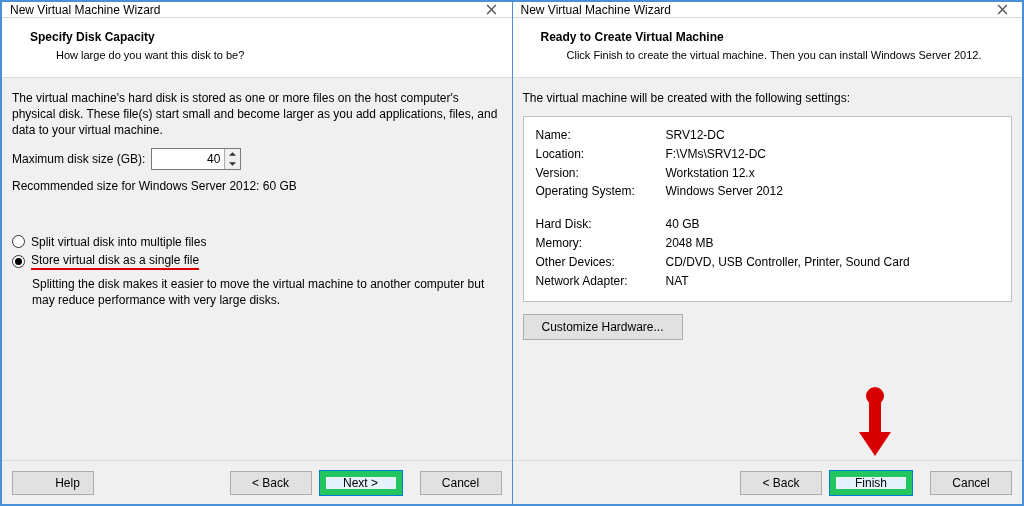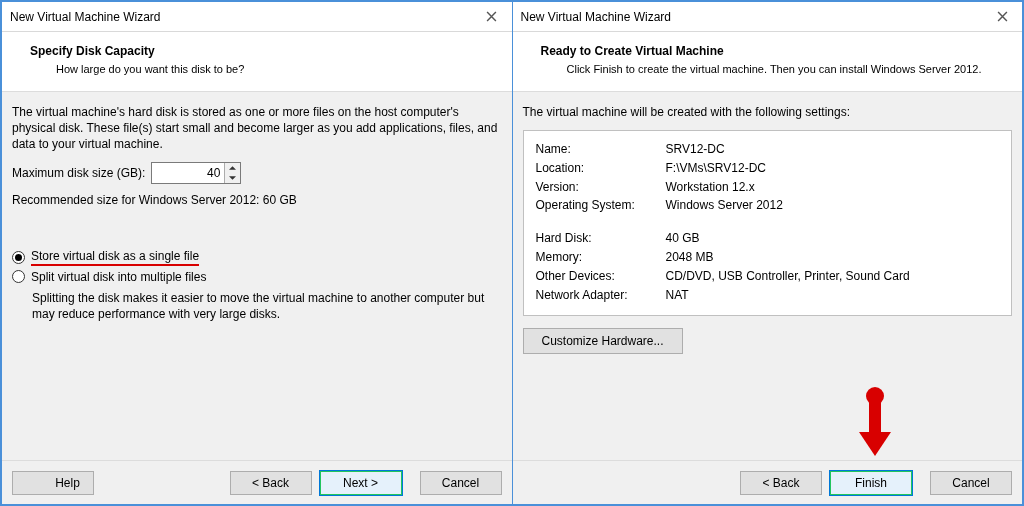--- a/index.html
+++ b/index.html
@@ -22,21 +22,21 @@
   }
   .panel {
     flex: 1;
     display: flex;
     flex-direction: column;
     position: relative;
     border: 1px solid #4a90d9;
   }
   .panel-left { border-right: none; }
   .titlebar {
-    height: 30px;
+    height: 16px;
     background: #fff;
     display: flex;
     align-items: center;
     padding: 0 8px;
     border-bottom: 1px solid #d9d9d9;
     font-size: 12px;
   }
   .titlebar .title { flex: 1; }
   .close-x {
     width: 24px;
@@ -133,21 +133,21 @@
     border:1px solid #adadad;
     margin-left: 8px;
     font-family:inherit;
     font-size:12px;
     cursor:pointer;
     display:flex;
     align-items:center;
     justify-content:center;
   }
   .btn.primary {
-    border:1px solid #22c55e;
+    border:6px solid #22c55e;
     outline:1px solid #0078d7;
     background:#e5f1fb;
   }
   .btn-help { margin-left:0;padding-left:35px; }
   .summary-box {
     border:1px solid #c0c0c0;
     background:#fff;
     padding:10px 12px;
     margin-top:8px;
   }
@@ -209,28 +209,28 @@
             </div>
           </div>
         </div>
       </div>
 
       <p>Recommended size for Windows Server 2012: 60 GB</p>
 
       <div style="height:26px"></div>
 
       <div class="radio-row">
+        <span class="radio-outer"></span>
+        <span>Split virtual disk into multiple files</span>
+      </div>
+      <div class="radio-row">
         <span class="radio-outer">
             <span class="radio-inner"></span>
           </span>
         <span class="underline-red">Store virtual disk as a single file</span>
-      </div>
-      <div class="radio-row">
-        <span class="radio-outer"></span>
-        <span>Split virtual disk into multiple files</span>
       </div>
       <div class="indent-text">Splitting the disk makes it easier to move the virtual machine to another computer but may reduce performance with very large disks.</div>
     </div>
     <div class="footer">
       <button class="btn btn-help">Help</button>
       <div class="footer-spacer"></div>
       <button class="btn">&lt; Back</button>
       <button class="btn primary">Next &gt;</button>
       <button class="btn" style="margin-left:18px">Cancel</button>
     </div>

